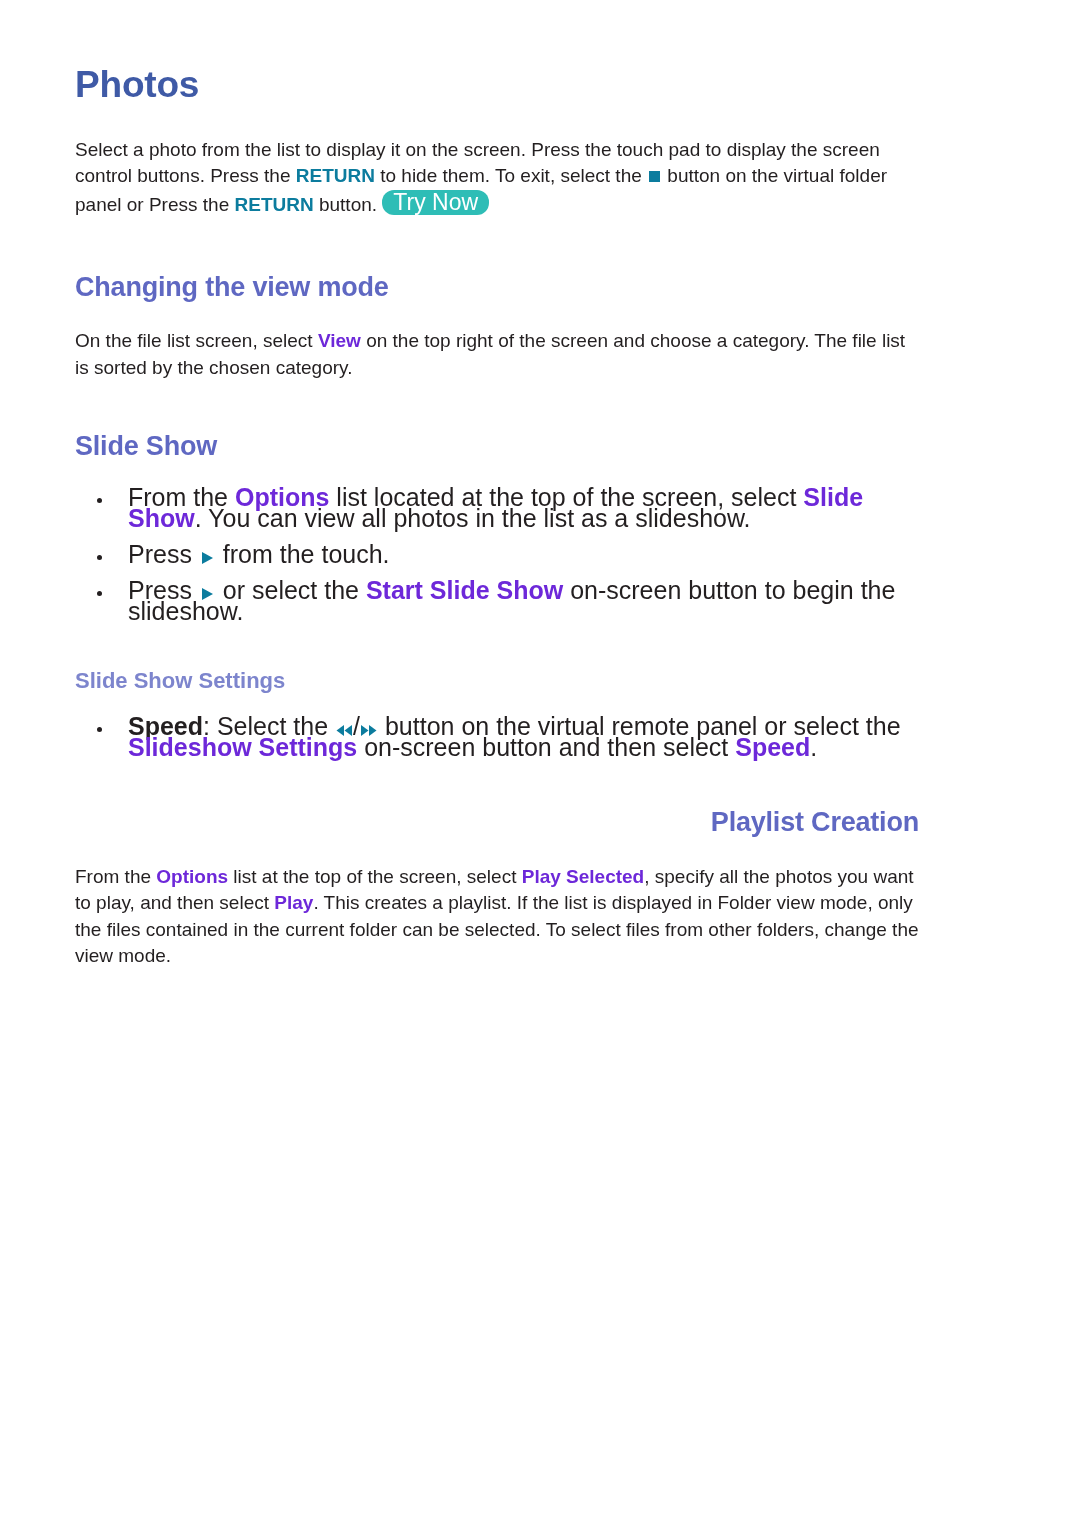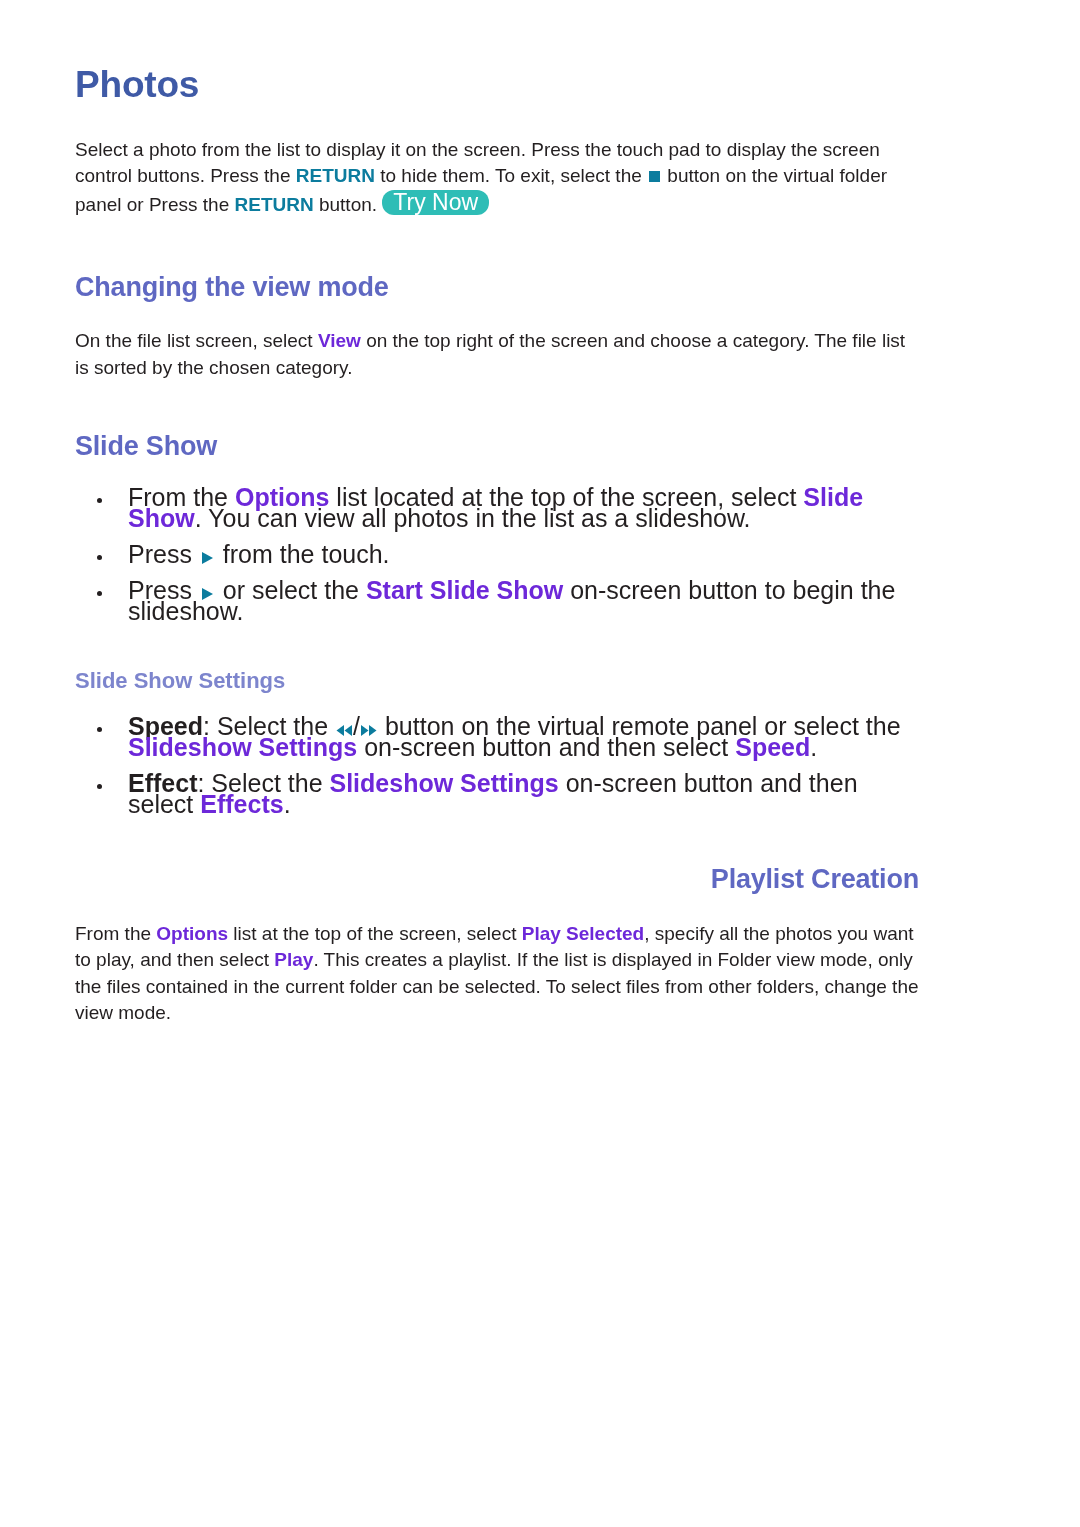--- a/index.html
+++ b/index.html
@@ -162,23 +162,20 @@
   <ul class="bullets after-h3">
     <li>
       <span class="bold-dark">Speed</span><span>: Select the </span><span class="glyph glyph-ff"><svg width="16" height="11" viewBox="0 0 16 11">
             <path d="M8 0 L8 11 L0.5 5.5 Z" fill="#0c7c9e"></path>
             <path d="M16 0 L16 11 L8.5 5.5 Z" fill="#0c7c9e"></path>
           </svg></span><span class="sep-slash">/</span><span class="glyph glyph-ff"><svg width="16" height="11" viewBox="0 0 16 11">
             <path d="M0 0 L0 11 L7.5 5.5 Z" fill="#0c7c9e"></path>
             <path d="M8 0 L8 11 L15.5 5.5 Z" fill="#0c7c9e"></path>
           </svg></span><span> button on the virtual remote panel or select the </span><span class="lk-blue">Slideshow Settings</span><span> on-screen button and then select </span><span class="lk-blue">Speed</span><span>.</span>
     </li>
-    <li>
-      <span class="bold-dark">Effect</span><span>: Select the </span><span class="lk-blue">Slideshow Settings</span><span> on-screen button and then select </span><span class="lk-blue">Effects</span><span>.</span>
-    </li>
   </ul>
 
   <h2 class="h2 mt-big3">Playlist Creation</h2>
   <p class="para after-h2">
     <span>From the </span><span class="lk-blue">Options</span><span> list at the top of the screen, select </span><span class="lk-blue">Play Selected</span><span>, specify all the photos you want to play, and then select </span><span class="lk-blue">Play</span><span>. This creates a playlist. If the list is displayed in Folder view mode, only the files contained in the current folder can be selected. To select files from other folders, change the view mode.</span>
   </p>
 
 </div>
 
 </body></html>

